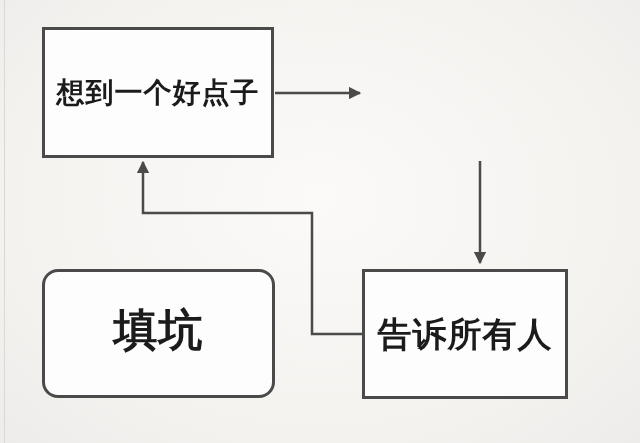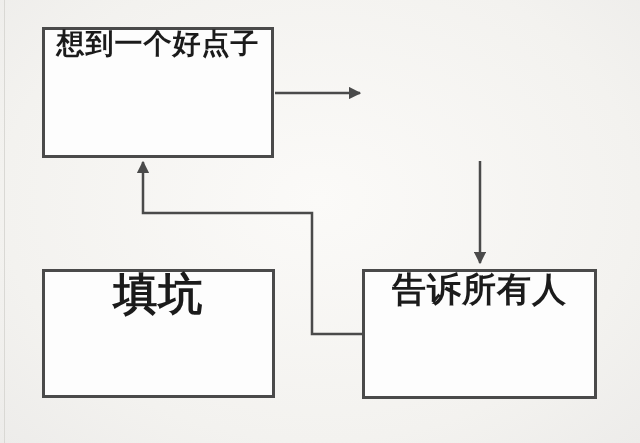--- a/index.html
+++ b/index.html
@@ -24,36 +24,37 @@
     position: absolute;
     left: 4px; top: 0;
     width: 1px; height: 443px;
     background: var(--page-edge);
   }
   .node {
     position: absolute;
     background: var(--box-fill);
     border: 3px solid var(--line);
     display: flex;
+    align-items: center;
     justify-content: center;
   }
   .node-label {
     font-weight: 900;
     color: var(--text);
     letter-spacing: 1px;
     white-space: nowrap;
     line-height: 1;
   }
   .node-idea          { left: 42px;  top: 27px;  width: 232px; height: 131px; }
   .node-idea .node-label          { font-size: 28px; }
   .node-new-pit       { left: 363px; top: 28px;  width: 232px; height: 131px; padding-bottom: 20px; }
   .node-new-pit .node-label       { font-size: 40px; }
-  .node-fill-pit      { left: 42px;  top: 269px; width: 233px; height: 129px; padding-bottom: 7px; }
+  .node-fill-pit      { left: 42px;  top: 269px; width: 233px; height: 129px; padding-bottom: 7px; border-radius: 16px; }
   .node-fill-pit .node-label      { font-size: 44px; }
-  .node-tell-everyone { left: 362px; top: 269px; width: 235px; height: 130px; }
+  .node-tell-everyone { left: 362px; top: 269px; width: 206px; height: 130px; }
   .node-tell-everyone .node-label { font-size: 34px; }
   .edges {
     position: absolute;
     left: 0; top: 0;
     width: 640px; height: 443px;
     pointer-events: none;
   }
   .edge {
     stroke: var(--line);
     stroke-width: 2.5;

